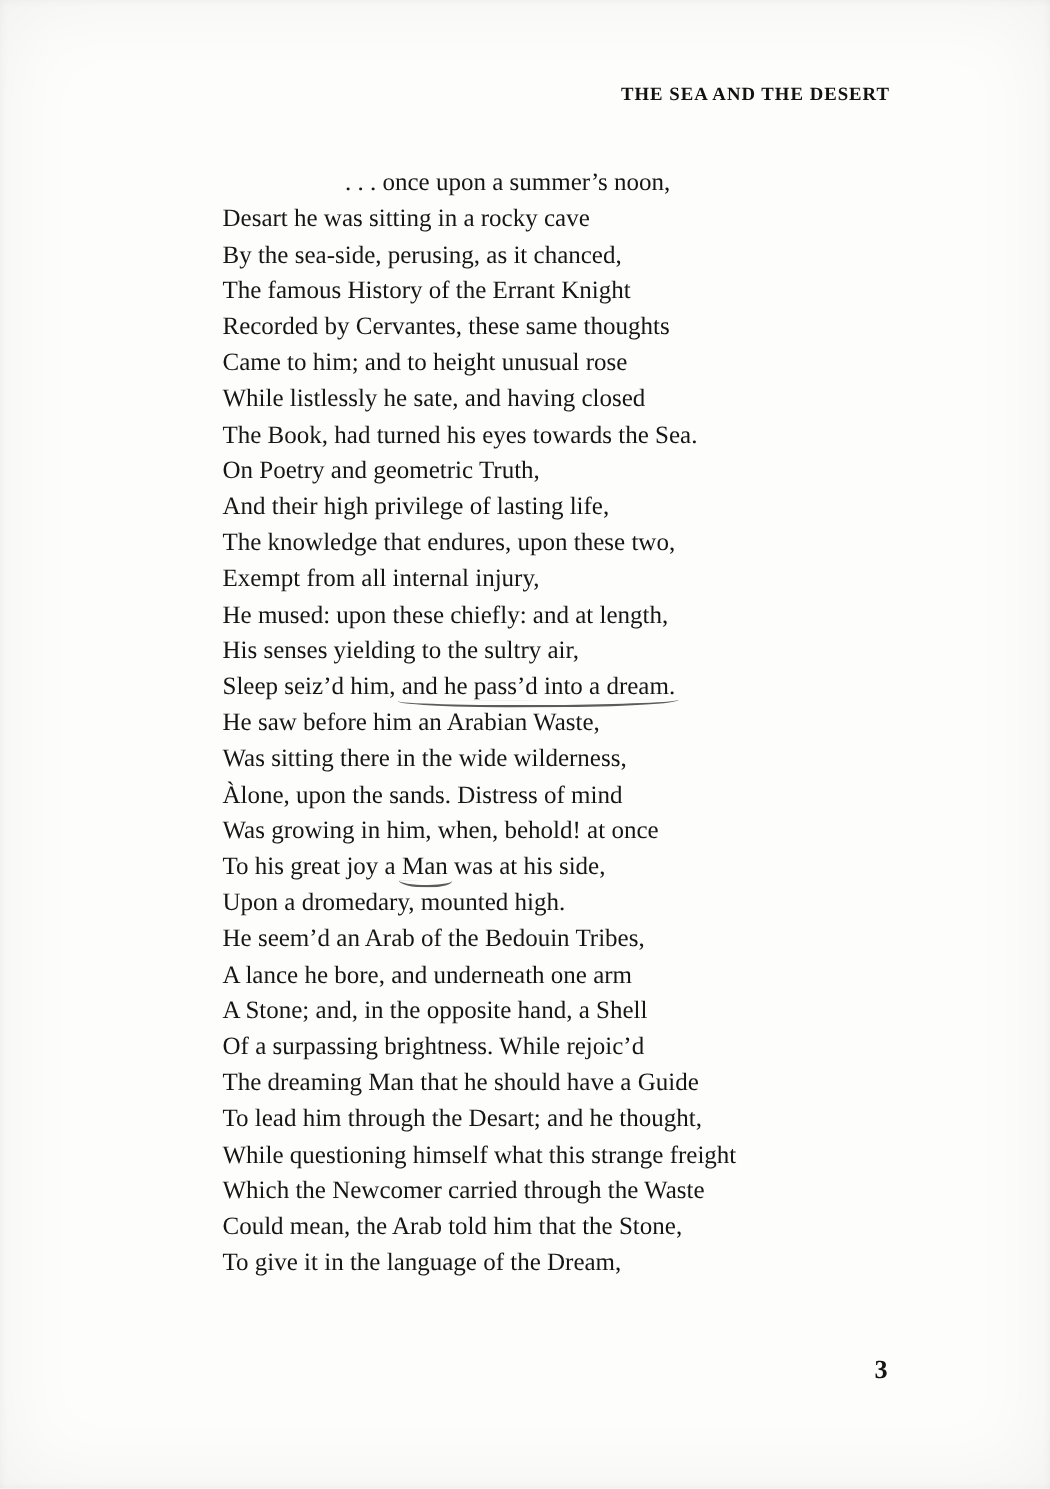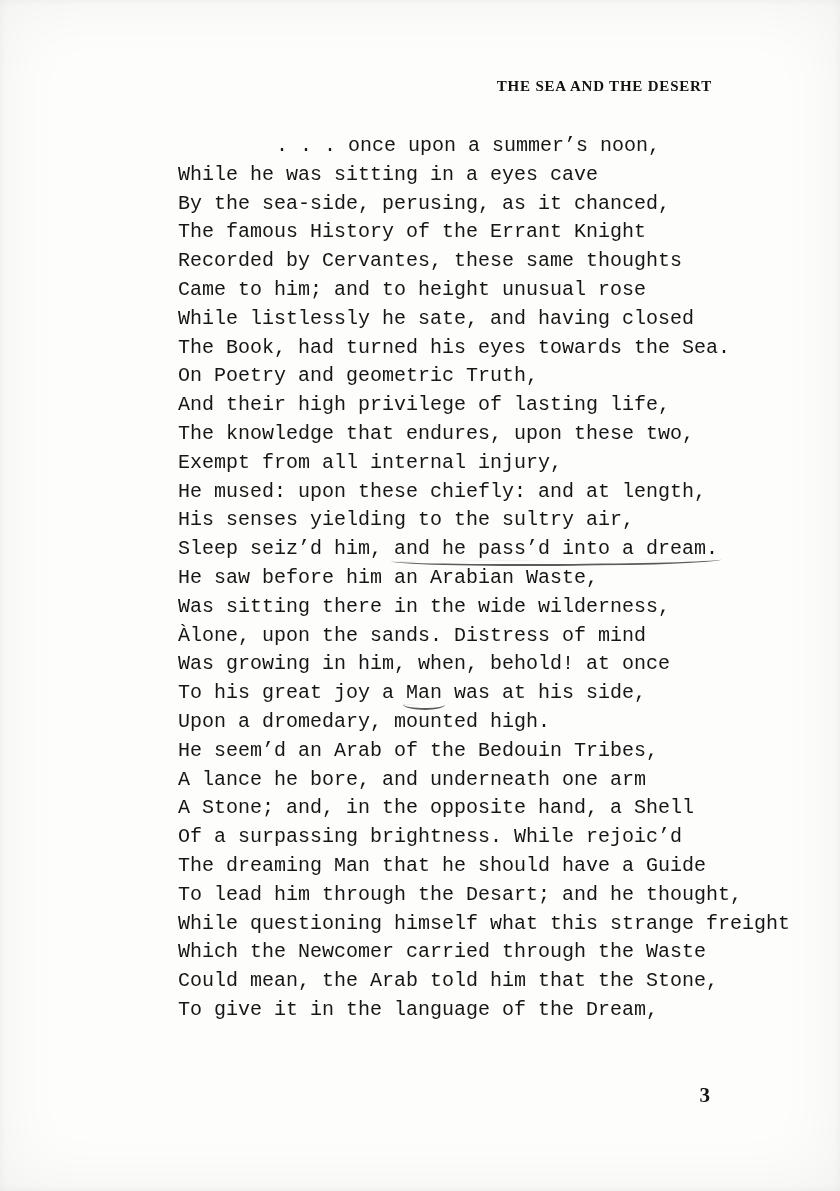--- a/index.html
+++ b/index.html
@@ -14,41 +14,40 @@
     position: relative;
     width: 840px;
     height: 1191px;
     background: #fdfdfc;
     box-shadow: inset 0 0 70px rgba(0,0,0,0.05), inset 0 0 8px rgba(0,0,0,0.05);
     overflow: hidden;
     color: #161616;
   }
   .running-header {
     position: absolute;
-    top: 78px;
+    top: 68px;
     right: 128px;
     font-size: 15px;
     font-weight: bold;
     letter-spacing: 0.8px;
     color: #121212;
     white-space: nowrap;
     text-align: right;
   }
   .poem {
     position: absolute;
     left: 178px;
     top: 132px;
     width: 560px;
     font-size: 20px;
     line-height: 28.8px;
     color: #161616;
   }
   .line {
     white-space: nowrap;
-    font-family: Liberation Mono, monospace;
   }
   .line.indent {
     padding-left: 98px;
   }
   .marked {
     position: relative;
     display: inline-block;
   }
   .marked::after {
     content: "";
@@ -74,21 +73,21 @@
 </style>
 </head>
 <body>
 
 <div class="page">
 
   <div class="running-header">THE SEA AND THE DESERT</div>
 
   <div class="poem">
     <div class="line indent">. . . once upon a summer’s noon,</div>
-    <div class="line">While he was sitting in a eyes cave</div>
+    <div class="line">Desart he was sitting in a rocky cave</div>
     <div class="line">By the sea-side, perusing, as it chanced,</div>
     <div class="line">The famous History of the Errant Knight</div>
     <div class="line">Recorded by Cervantes, these same thoughts</div>
     <div class="line">Came to him; and to height unusual rose</div>
     <div class="line">While listlessly he sate, and having closed</div>
     <div class="line">The Book, had turned his eyes towards the Sea.</div>
     <div class="line">On Poetry and geometric Truth,</div>
     <div class="line">And their high privilege of lasting life,</div>
     <div class="line">The knowledge that endures, upon these two,</div>
     <div class="line">Exempt from all internal injury,</div>

